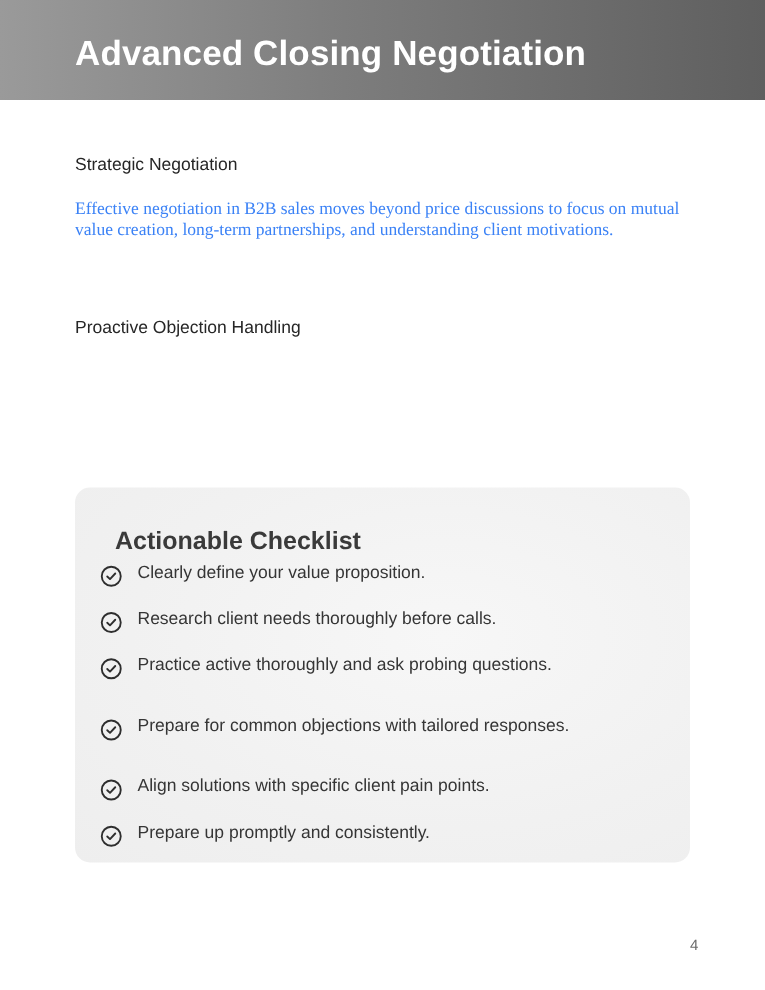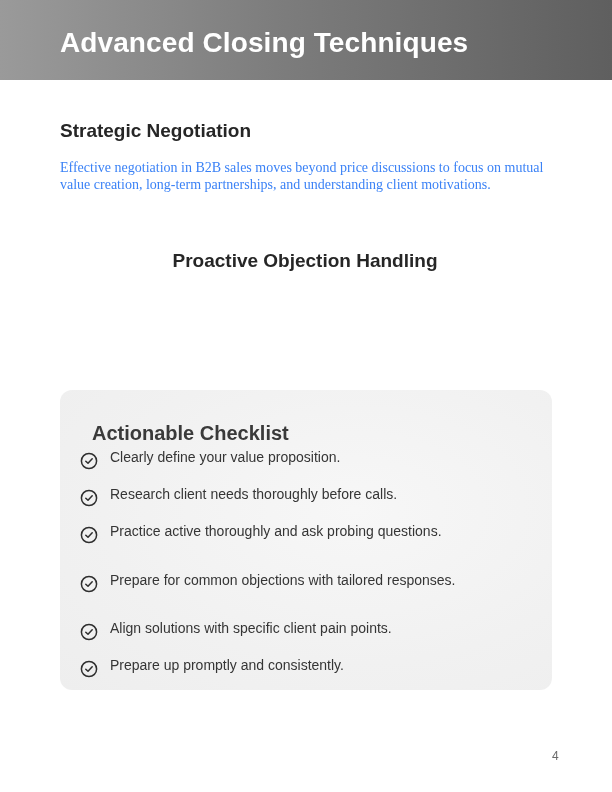--- a/index.html
+++ b/index.html
@@ -10,48 +10,48 @@
   .header {
     position: absolute; left: 0; top: 0; width: 612px; height: 80px;
     background: linear-gradient(90deg, #9a9a9a 0%, #7d7d7d 45%, #5f5f5f 100%);
   }
   .header h1 {
     position: absolute; left: 60px; top: 25px; margin: 0;
     font-size: 28px; font-weight: bold; color: #ffffff; letter-spacing: 0.1px; line-height: 36px;
   }
   .section { position: absolute; left: 60px; width: 490px; }
   .section h2 {
-    margin: 0; font-size: 19px; font-weight: bold; color: #262626; line-height: 24px;
+    margin: 0; font-size: 14px; font-weight: normal; color: #262626; line-height: 24px;
   }
   .section p {
     margin: 16px 0 0 0; font-size: 14px; line-height: 17px; color: #3b82f6; font-family: Liberation Serif, serif;
   }
   .sec1 { top: 119px; }
-  .sec2 { top: 249px; text-align: center; }
+  .sec2 { top: 249px; }
   .checklist {
     position: absolute; left: 60px; top: 390px; width: 492px; height: 300px;
     border-radius: 12px;
     background: radial-gradient(ellipse at 60% 40%, #f7f7f7 0%, #f1f1f1 60%, #eeeeee 100%);
   }
   .checklist h3 {
     position: absolute; left: 20px; top: 19px; margin: 12px;
     font-size: 20px; font-weight: bold; color: #3a3a3a; line-height: 24px;
   }
   .item { position: absolute; left: 20px; width: 460px; }
   .item .icon { position: absolute; left: 0; top: 4px; width: 18px; height: 18px; }
   .item .label { position: absolute; left: 30px; top: 0; font-size: 14px; color: #353535; line-height: 18px; white-space: nowrap; }
   .page-num {
     position: absolute; left: 552px; top: 749px; font-size: 12px; color: #6a6a6a;
   }
 </style>
 </head>
 <body>
 
 <div class="header">
-  <h1>Advanced Closing Techniques</h1>
+  <h1>Advanced Closing Negotiation</h1>
 </div>
 
 <div class="section sec1">
   <h2>Strategic Negotiation</h2>
   <p>Effective negotiation in B2B sales moves beyond price discussions to focus on mutual value creation, long-term partnerships, and understanding client motivations.</p>
 </div>
 
 <div class="section sec2">
   <h2>Proactive Objection Handling</h2>
 </div>

